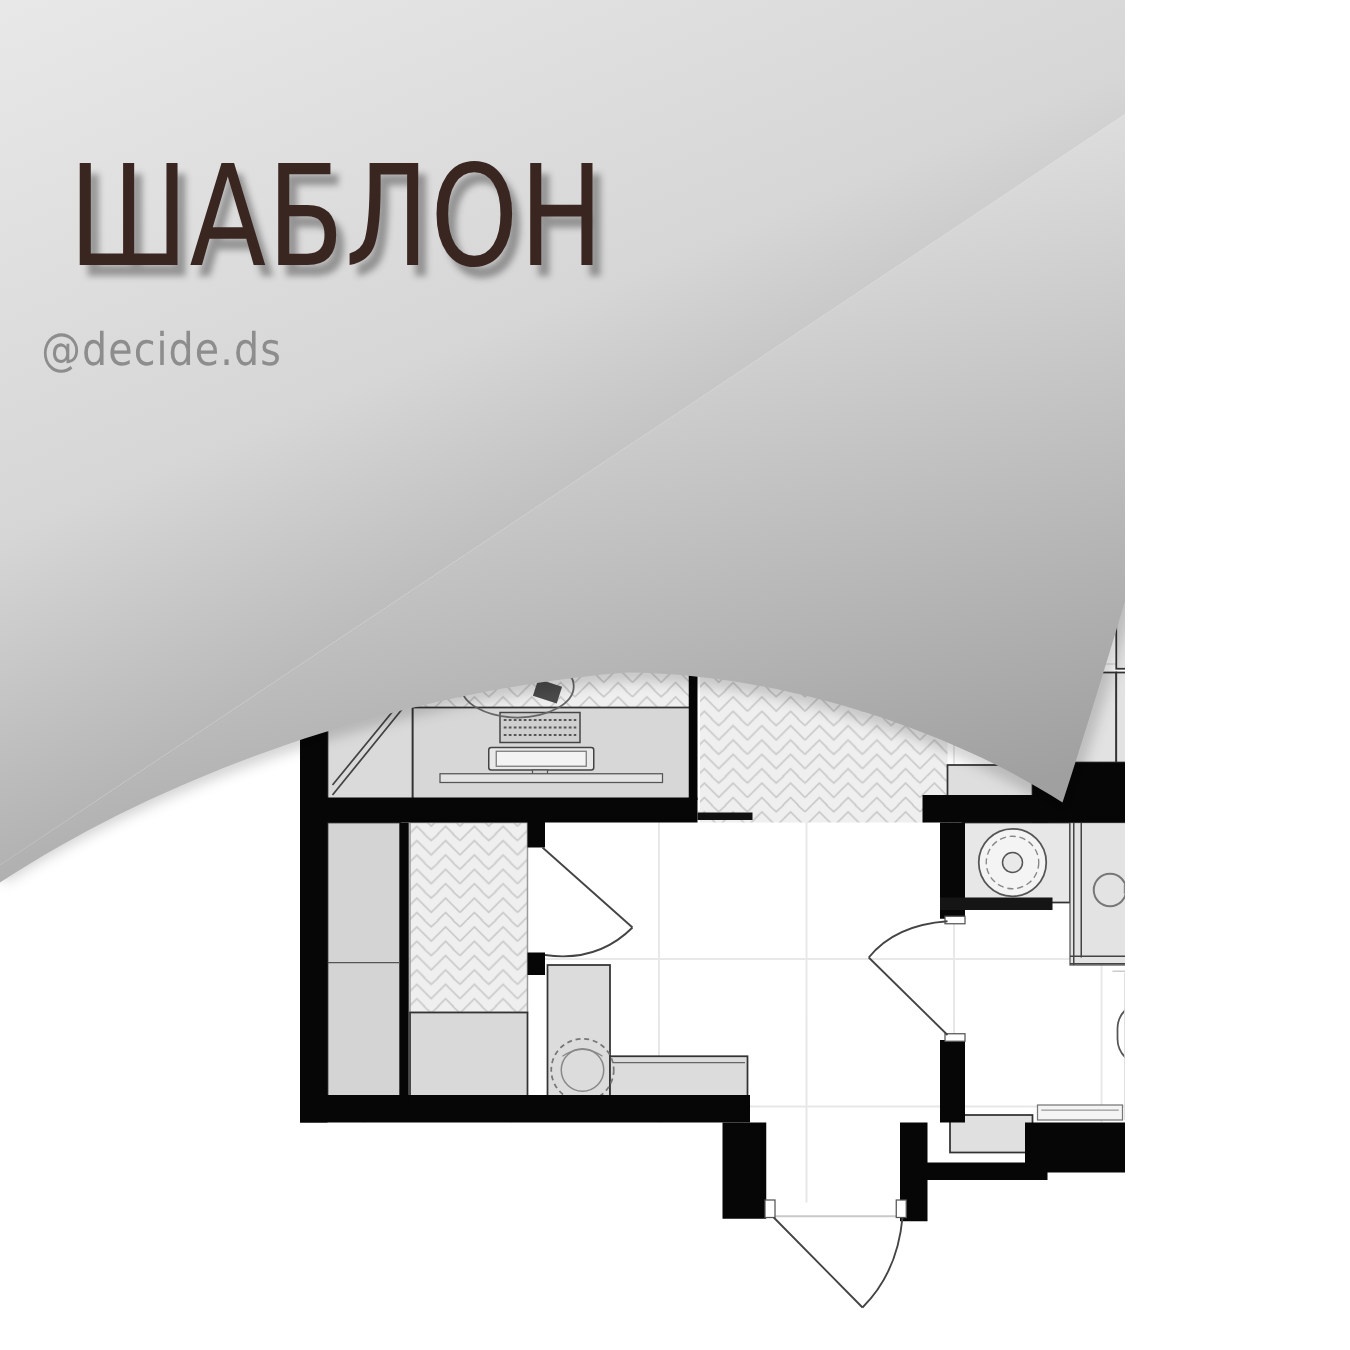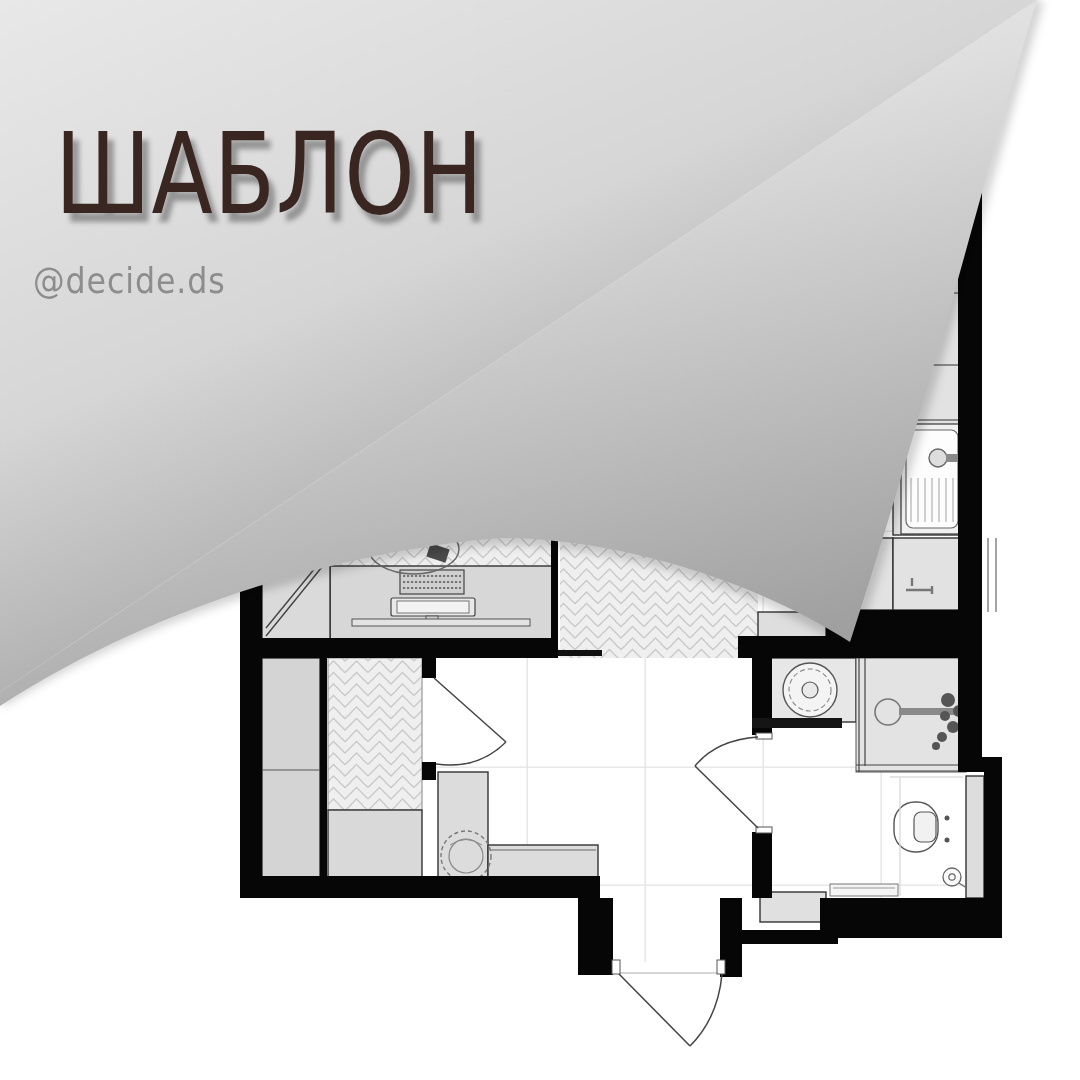--- a/index.html
+++ b/index.html
@@ -1,17 +1,17 @@
 <!DOCTYPE html>
 <html style="--title-color: #3a2620; --handle-color: #8d8d8d; --wall: #060606; --furniture-fill: #d7d7d7; --furniture-stroke: #333333; --herringbone-bg: #efefef; --herringbone-line: #c9c9c9; --tile-line: #e2e2e2; --curl-light: #e8e8e8; --curl-dark: #8d8d8d; --under-light: #f4f4f4; --under-dark: #a0a0a0;"><head>
 <meta charset="utf-8">
 <style>
   html,body{margin:0;padding:0;background:#ffffff;}
   .canvas{
-    position:relative;width:1080px;height:1080px;overflow:hidden;
+    position:relative;width:900px;height:1080px;overflow:hidden;
     background:#ffffff;font-family:"DejaVu Sans","Liberation Sans",sans-serif;text-align:right;
   }
   .plan-svg,.curl-svg{position:absolute;left:0;top:0;width:1080px;height:1080px;}
   .curl-svg{pointer-events:none;}
   .post-title{
     position:absolute;left:55px;top:118px;
     font-size:112px;font-weight:normal;line-height:1;
     color:var(--title-color,#3a2620);
     letter-spacing:1px;
     transform:scaleX(0.80);transform-origin:left top;

